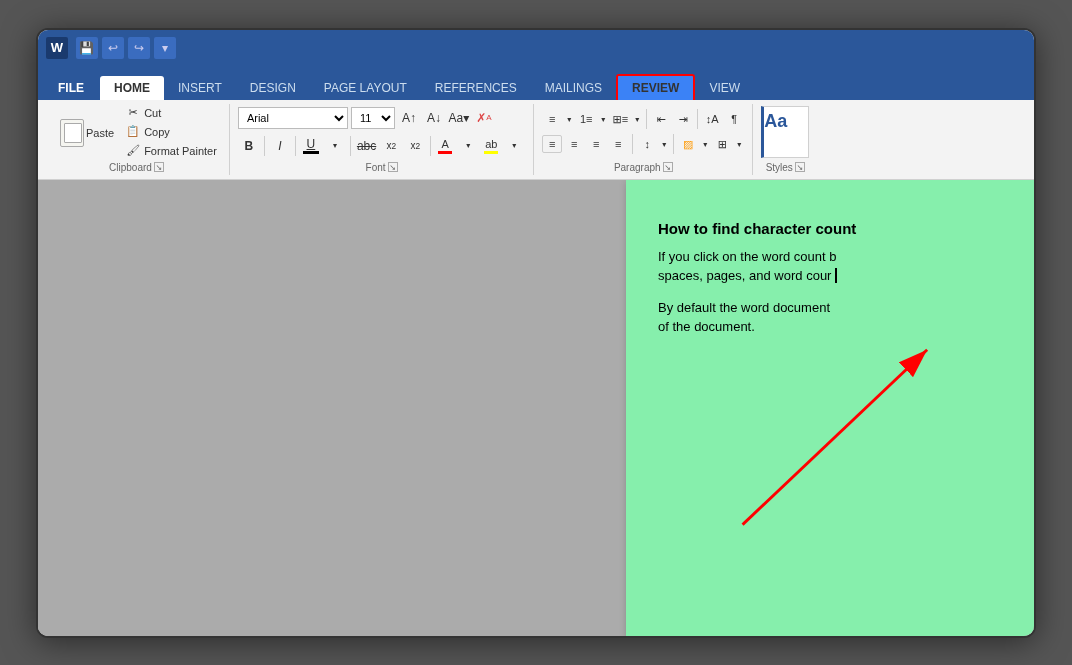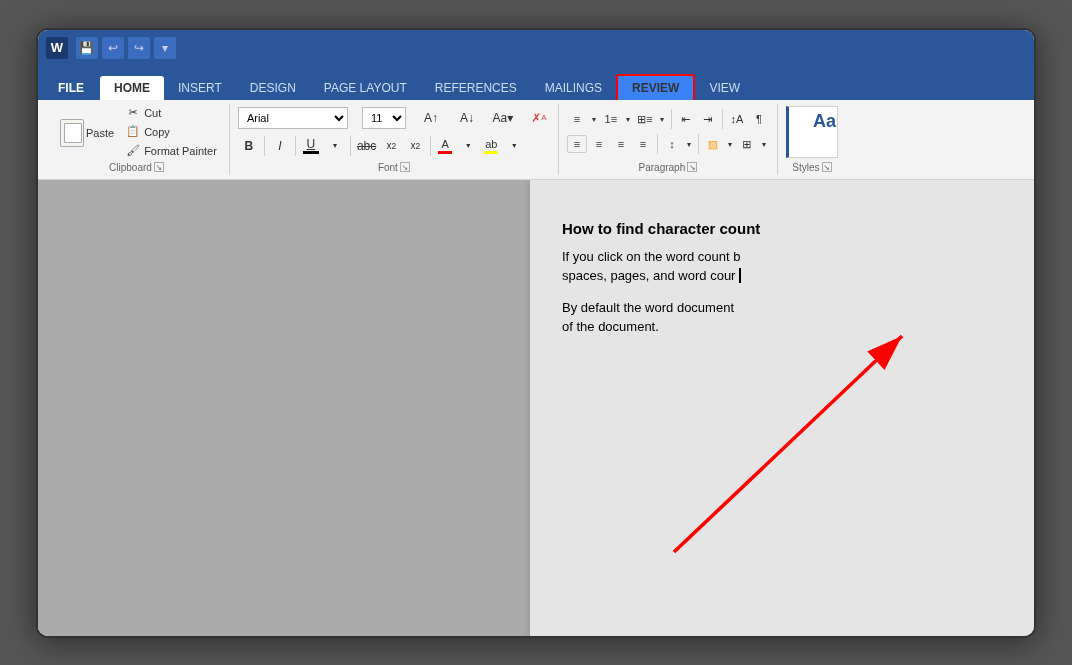--- a/index.html
+++ b/index.html
@@ -207,21 +207,21 @@
       justify-content: center;
       font-size: 11px;
     }
     
     .font-group {
       min-width: 200px;
     }
     .font-row {
       display: flex;
       align-items: center;
-      gap: 14px;
+      gap: 3px;
       margin-bottom: 3px;
     }
     .font-select {
       height: 22px;
       font-size: 11px;
       border: 1px solid #bbb;
       background: white;
       padding: 0 4px;
       width: 110px;
       cursor: pointer;
@@ -319,22 +319,22 @@
       display: flex;
       background: #ababab;
       overflow: hidden;
       position: relative;
     }
     .doc-left-margin {
       flex: 1;
       background: #ababab;
     }
     .doc-page {
-      width: 504px;
-      background: #e5e5e5;
+      width: 408px;
+      background: #86efac;
       box-shadow: 2px 2px 8px rgba(0,0,0,0.3);
       padding: 40px 32px 20px 32px;
       overflow: hidden;
       position: relative;
     }
     .doc-content h2 {
       font-size: 15px;
       font-weight: bold;
       margin-bottom: 10px;
     }
@@ -354,21 +354,21 @@
       left: 0;
       width: 100%;
       height: 100%;
       pointer-events: none;
     }
     
     .aa-preview {
       background: white;
       border: 1px solid #d0d0d0;
       border-left: 3px solid #2b579a;
-      padding: 4px 24px;
+      padding: 4px 0;
       font-size: 18px;
       font-weight: bold;
       color: #2b579a;
       cursor: pointer;
       width: 48px;
       height: 52px;
       display: flex;
       align-items: flex-start;
       justify-content: flex-start;
     }

